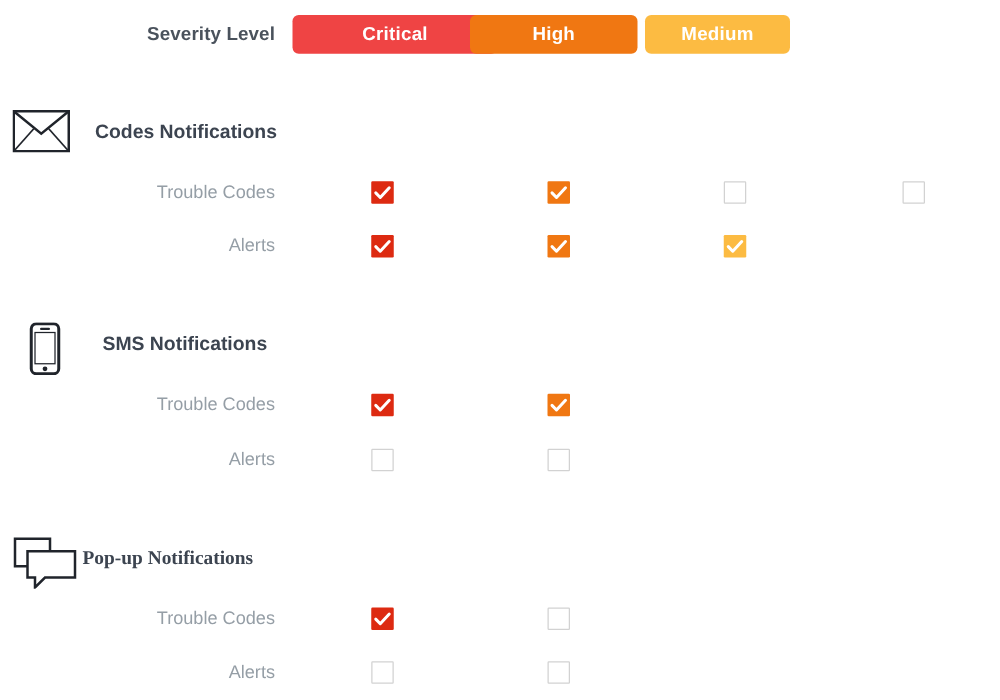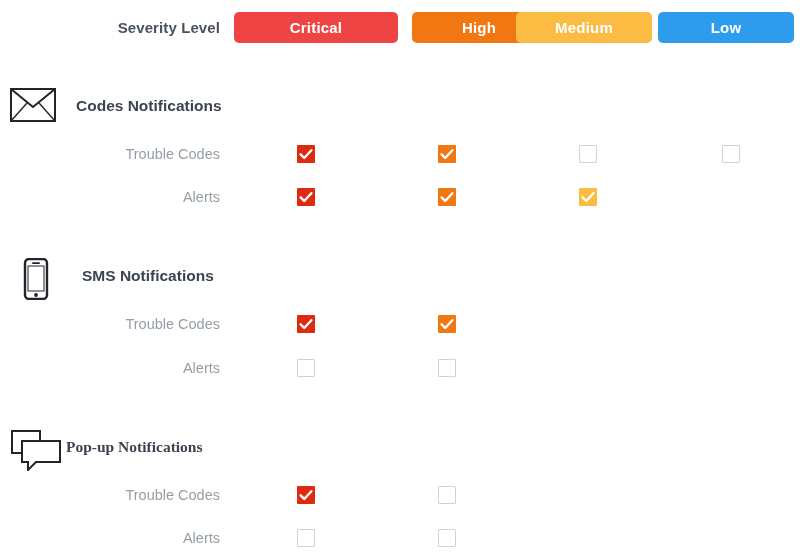--- a/index.html
+++ b/index.html
@@ -119,23 +119,22 @@
     height: 18px;
   }
 </style>
 </head>
 <body>
 
 <div id="header-row">
   <div id="severity-label">Severity Level</div>
 
 <div class="sev-chip" style="left: 234px; width: 164px; background: #ef4444;">Critical</div>
-    <div class="sev-chip" style="left: 376px; width: 134px; background: rgb(240, 119, 18); margin-left: 36px;">High</div>
-    <div class="sev-chip" style="left: 516px; width: 136px; background: rgb(252, 187, 66);">Medium</div>
-    <div class="sev-chip" style="left: 658px; width: 136px; background: rgb(45, 156, 236);">Low</div>
+    <div class="sev-chip" style="left: 376px; width: 134px; background: rgb(240, 119, 18);">High</div>
+    <div class="sev-chip" style="left: 516px; width: 116px; background: rgb(252, 187, 66);">Medium</div>
   </div>
 
 <div id="sections-root">
     <div class="section-head" style="top: 88px;">
   <span class="section-icon">
     <svg viewBox="0 0 46 34" width="46" height="34" aria-hidden="true">
       <rect x="1" y="1" width="44" height="32" fill="#ffffff" stroke="#20242b" stroke-width="2"></rect>
       <path d="M1 1 L23 19 L45 1" fill="none" stroke="#20242b" stroke-width="2"></path>
       <path d="M1 33 L17 15" fill="none" stroke="#20242b" stroke-width="1.4"></path>
       <path d="M45 33 L29 15" fill="none" stroke="#20242b" stroke-width="1.4"></path>

